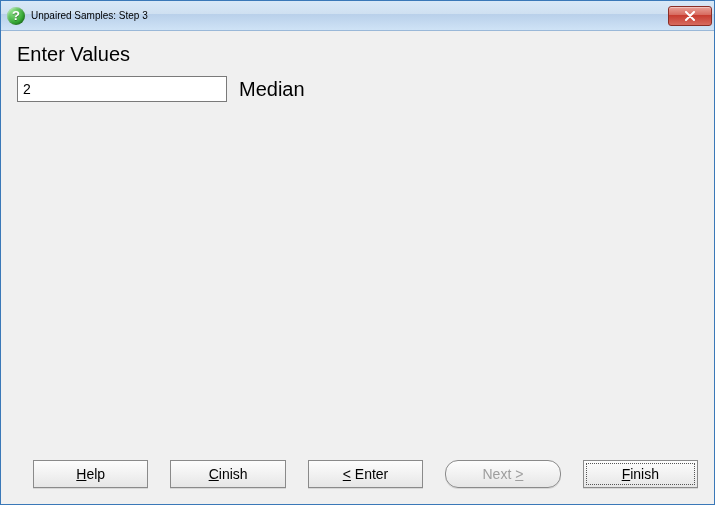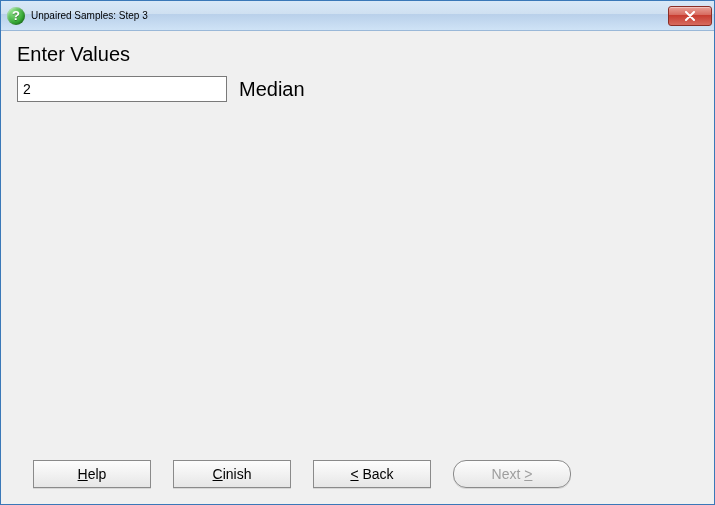--- a/index.html
+++ b/index.html
@@ -153,21 +153,24 @@
     </div>
     <div class="spacer"></div>
     <div class="button-row">
       <button class="btn">
           <span><span></span><span class="ul">H</span><span>elp</span></span>
         </button>
       <button class="btn">
           <span><span></span><span class="ul">C</span><span>inish</span></span>
         </button>
       <button class="btn">
-          <span><span class="ul">&lt;</span><span> Back</span></span>
+          <span><span class="ul">&lt;</span><span> Enter</span></span>
         </button>
       <button class="btn disabled">
           <span><span>Next </span><span class="ul">&gt;</span><span></span></span>
+        </button>
+      <button class="btn default">
+          <span><span></span><span class="ul">F</span><span>inish</span></span>
         </button>
     </div>
   </div>
 
 </div>
 
 </body></html>

